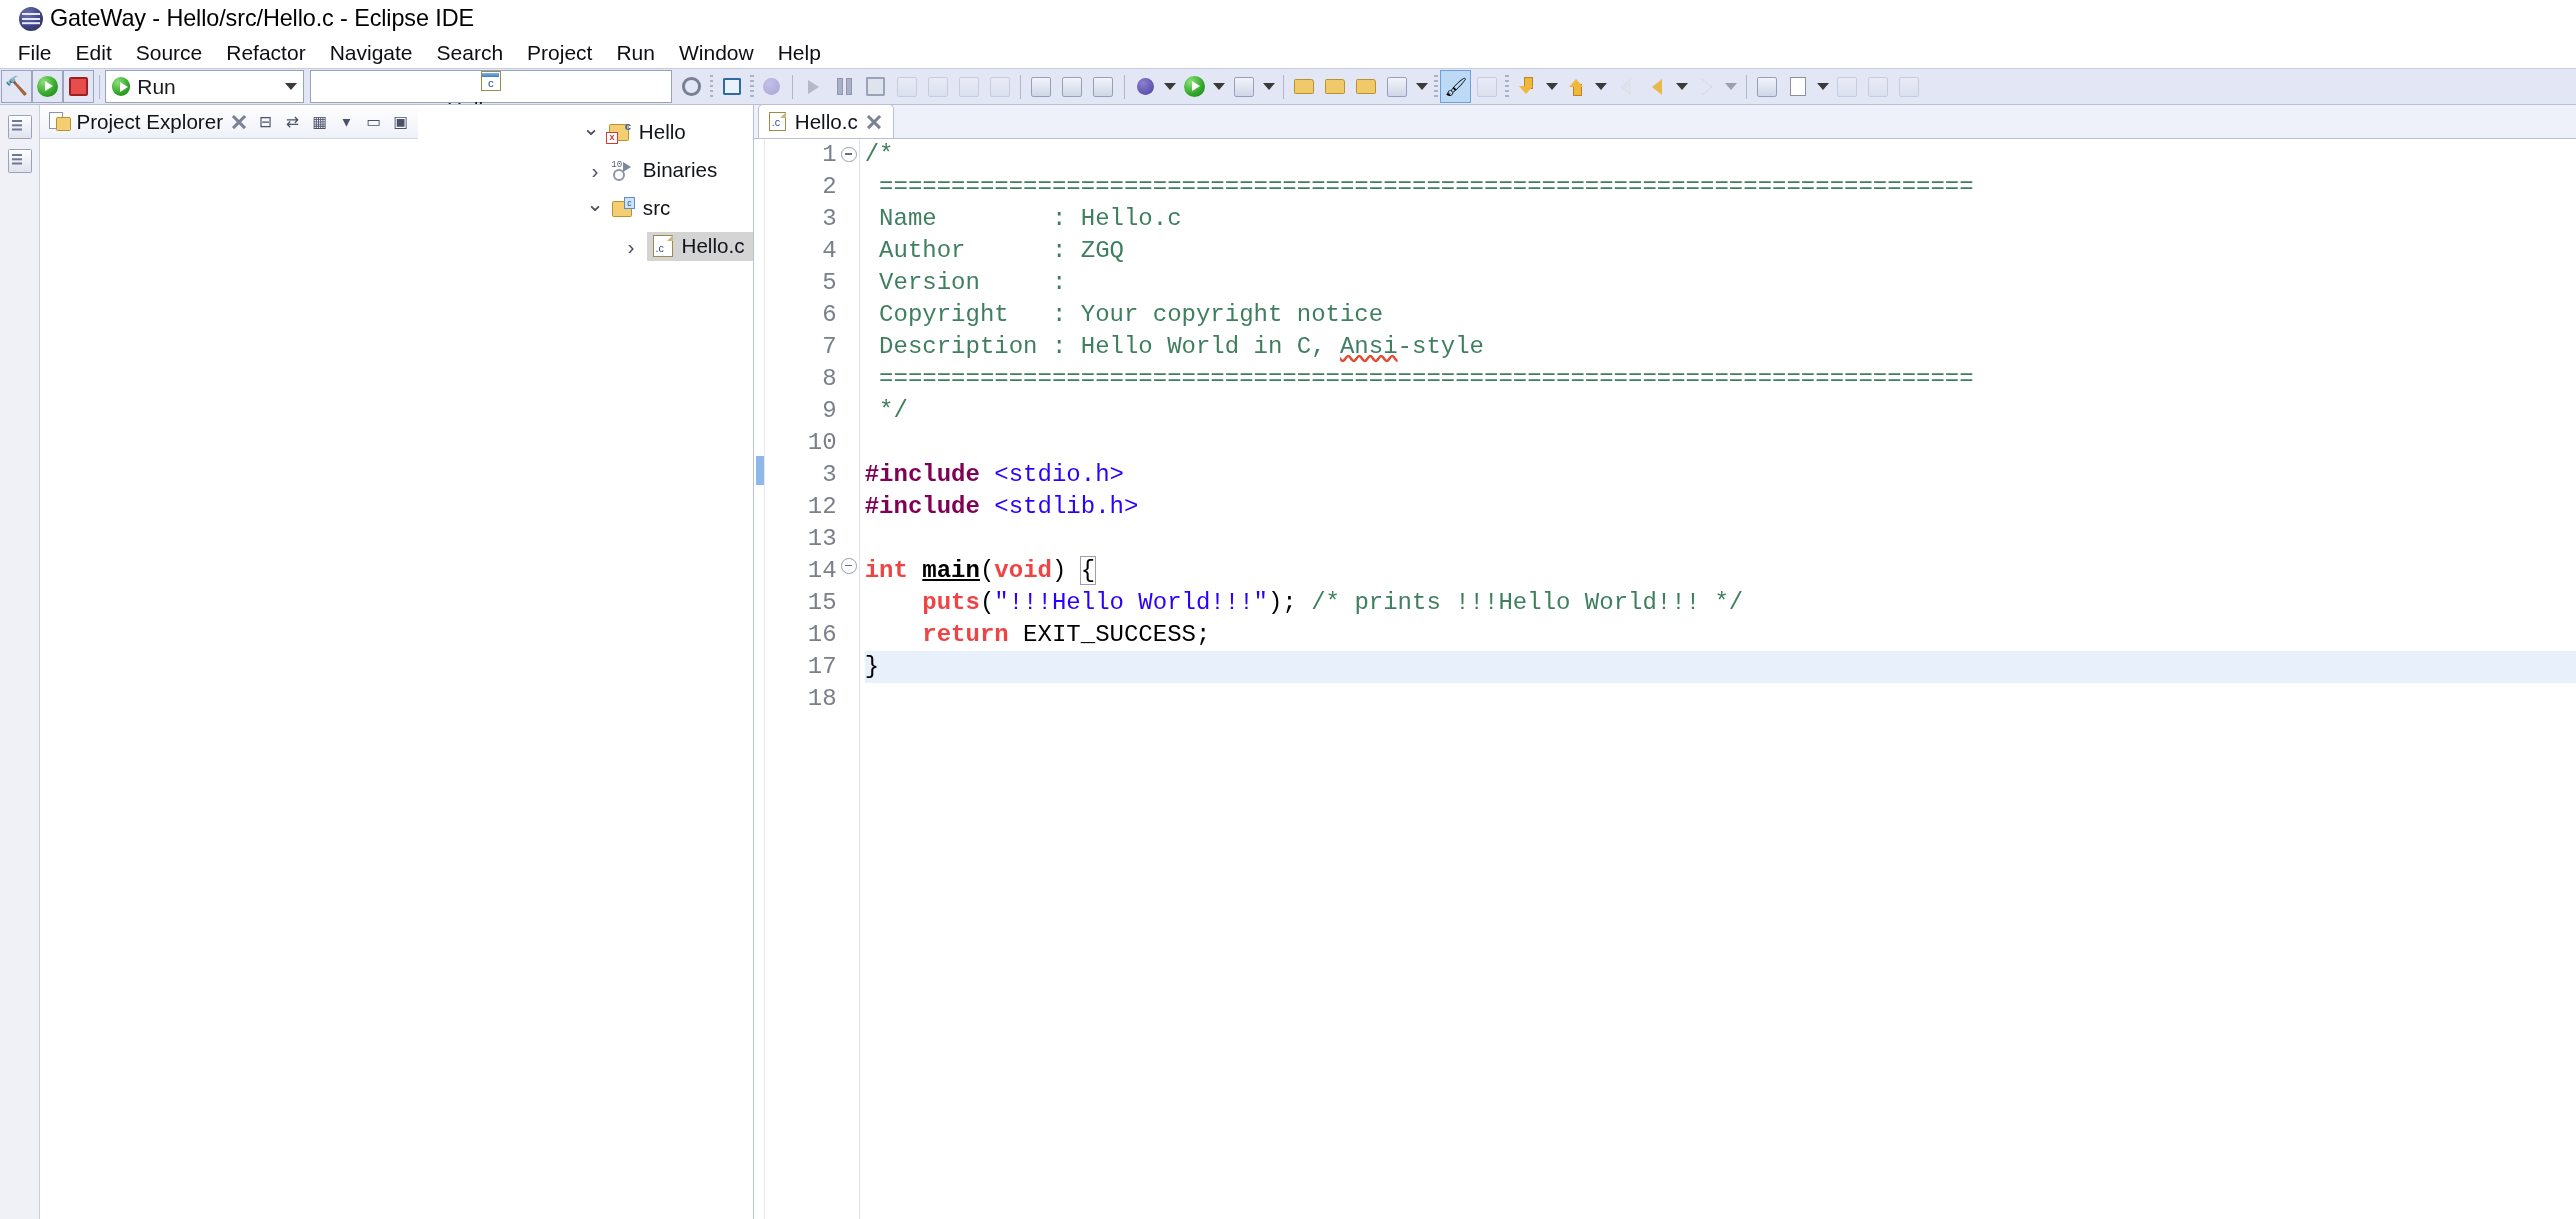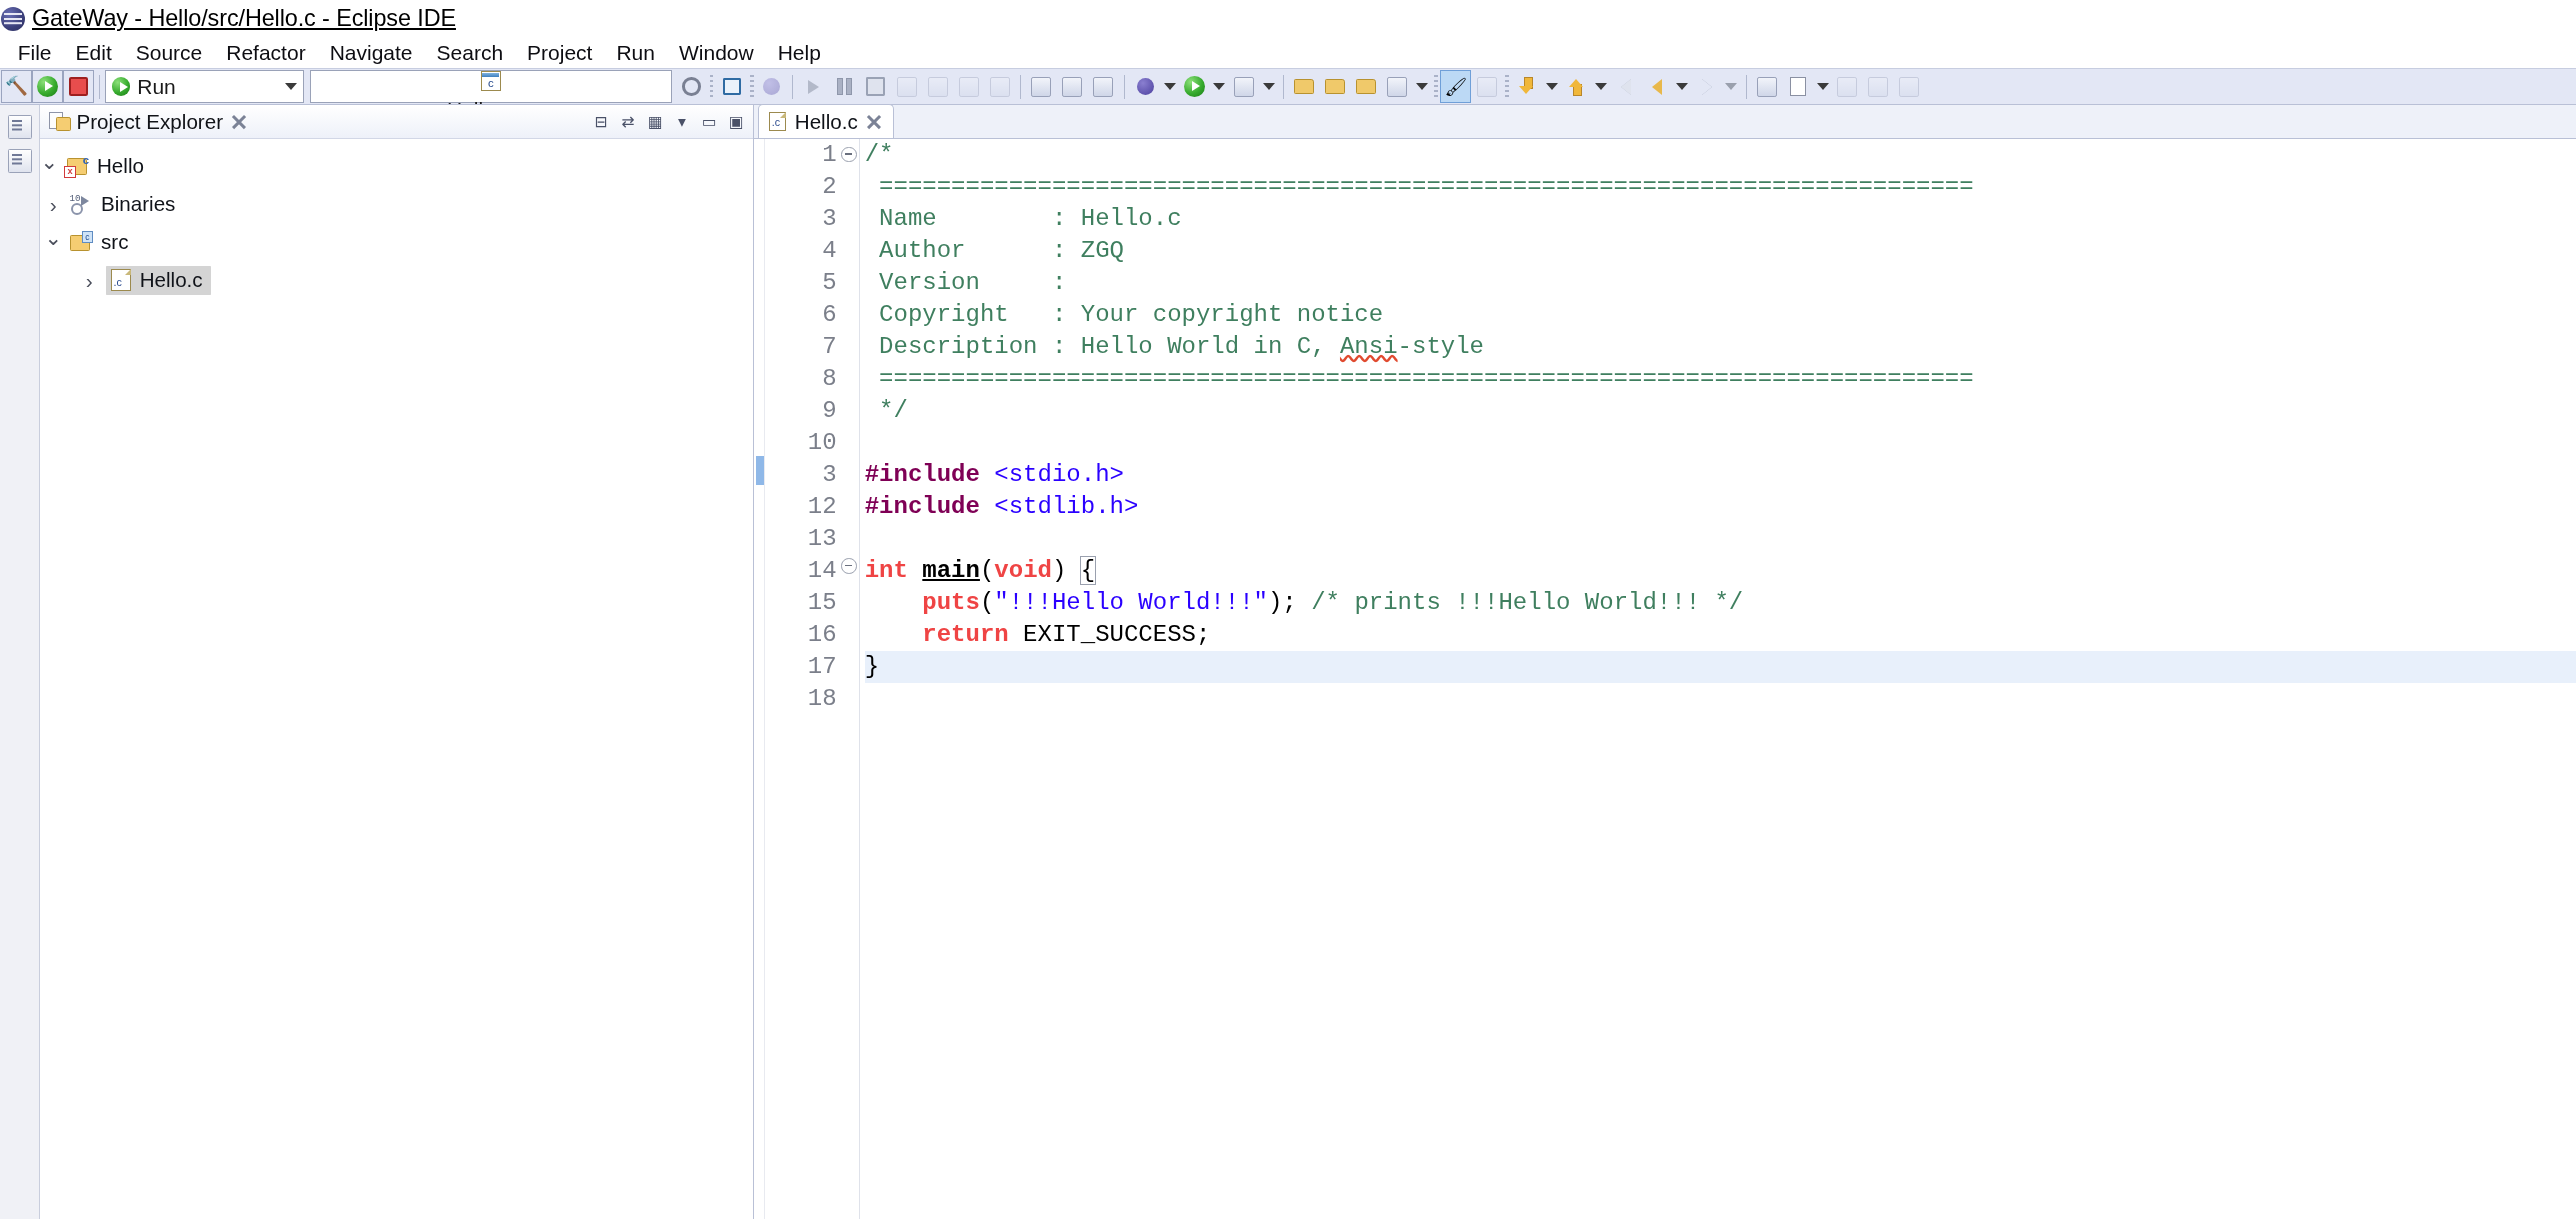--- a/index.html
+++ b/index.html
@@ -9,23 +9,22 @@
     font-family: "Liberation Sans", sans-serif;
     overflow: hidden;
   }
 
   
   .titlebar {
     height: 37px;
     background: #ffffff;
     display: flex;
     align-items: center;
-    padding-left: 1px;
+    padding-left: 19px;
     gap: 7px;
-    text-decoration: underline;
   }
   .title-text {
     font-size: 23.4px;
     color: #000000;
     white-space: nowrap;
     letter-spacing: -0.1px;
   }
   .eclipse-logo {
     width: 24px; height: 24px;
     border-radius: 50%;
@@ -250,22 +249,23 @@
   .rail-ic::after {
     content: ""; position: absolute; left: 3.6px; top: 4.3px; width: 10px; height: 2.1px;
     background: #6f7896; box-shadow: 0 4.3px 0 #6f7896, 0 8.5px 0 #6f7896;
   }
 
   
   .explorer {
     width: 714px;
     background: #ffffff;
     border-right: 0.7px solid #b9c0d6;
-    display: flex; flex-direction: column;
+    display: flex; flex-direction: row;
     flex-shrink: 0;
+    justify-content: space-between;
   }
   .explorer-header {
     height: 34px;
     background: linear-gradient(#ffffff, #eef1f9);
     display: flex; align-items: center;
     padding: 0 7px 0 8.5px;
     gap: 7px;
     border-bottom: 0.7px solid #d2d7e6;
   }
   .pe-icon {

